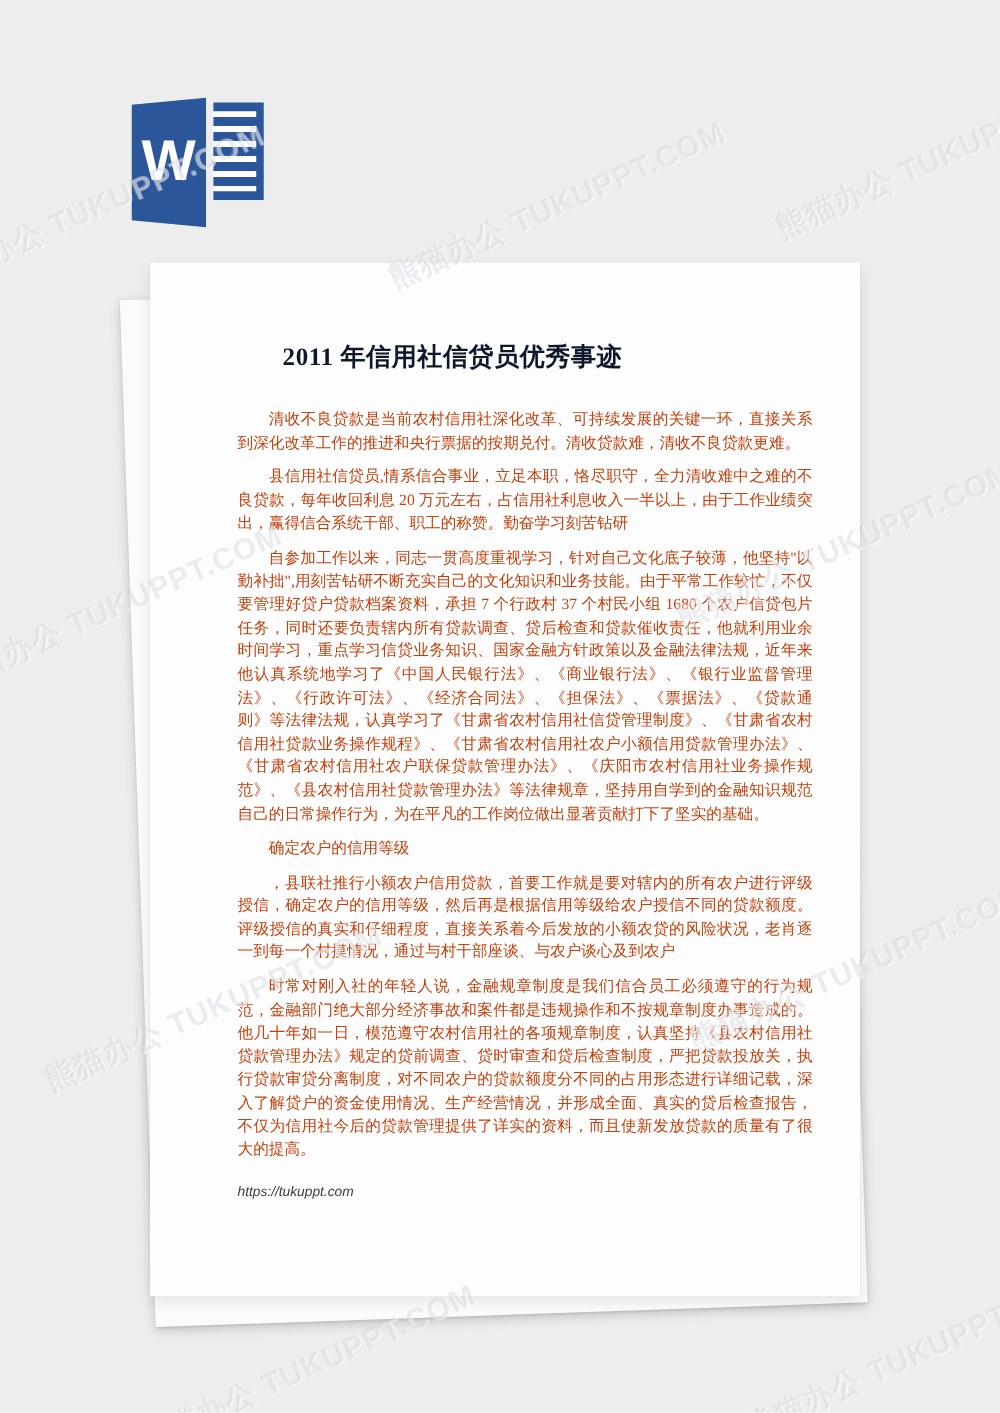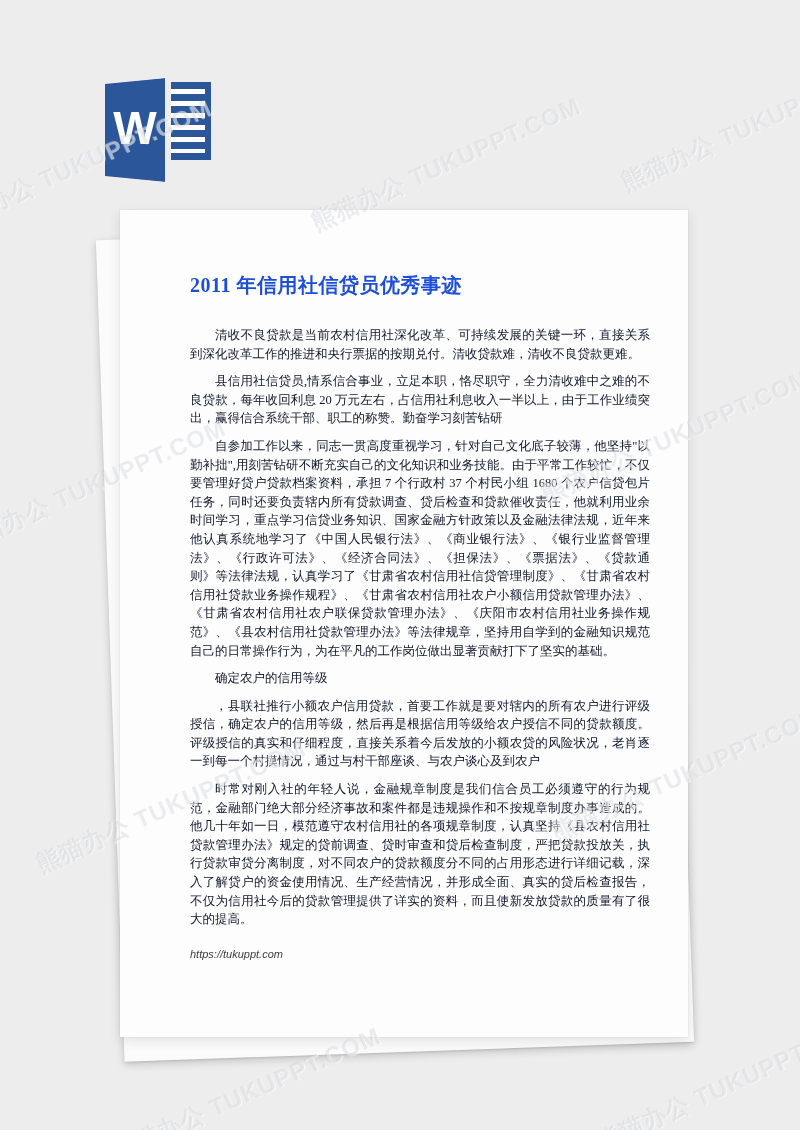--- a/index.html
+++ b/index.html
@@ -56,27 +56,28 @@
   .paper-main {
     position:absolute; left:120px; top:210px; width:568px; height:827px;
     background:#fdfdfe;
     box-shadow:0 0 1px rgba(0,0,0,0.15), 0 4px 12px rgba(0,0,0,0.10);
     z-index:2;
     padding:62px 38px 0 70px;
   }
 
   .doc-title {
     font-family:"Liberation Serif", serif;
-    font-size:20px; font-weight:bold; color:#1d4ed8;
+    font-size:20px; font-weight:bold; color:#0f172a;
     margin-bottom:27px;
     letter-spacing:0.5px;
+    margin-left:36px;
   }
   .doc-body p {
     font-family:"Liberation Serif", serif;
-    font-size:12.5px; line-height:18.6px; color:#0f172a;
+    font-size:12.5px; line-height:18.6px; color:#c2410c;
     text-align:justify; text-indent:2em;
     margin-bottom:9px;
   }
   .footer-url {
     margin-top:19px;
     font-family:"Liberation Sans", sans-serif;
     font-size:11px; color:#3c3c3c;font-style:italic;
   }
 
   

